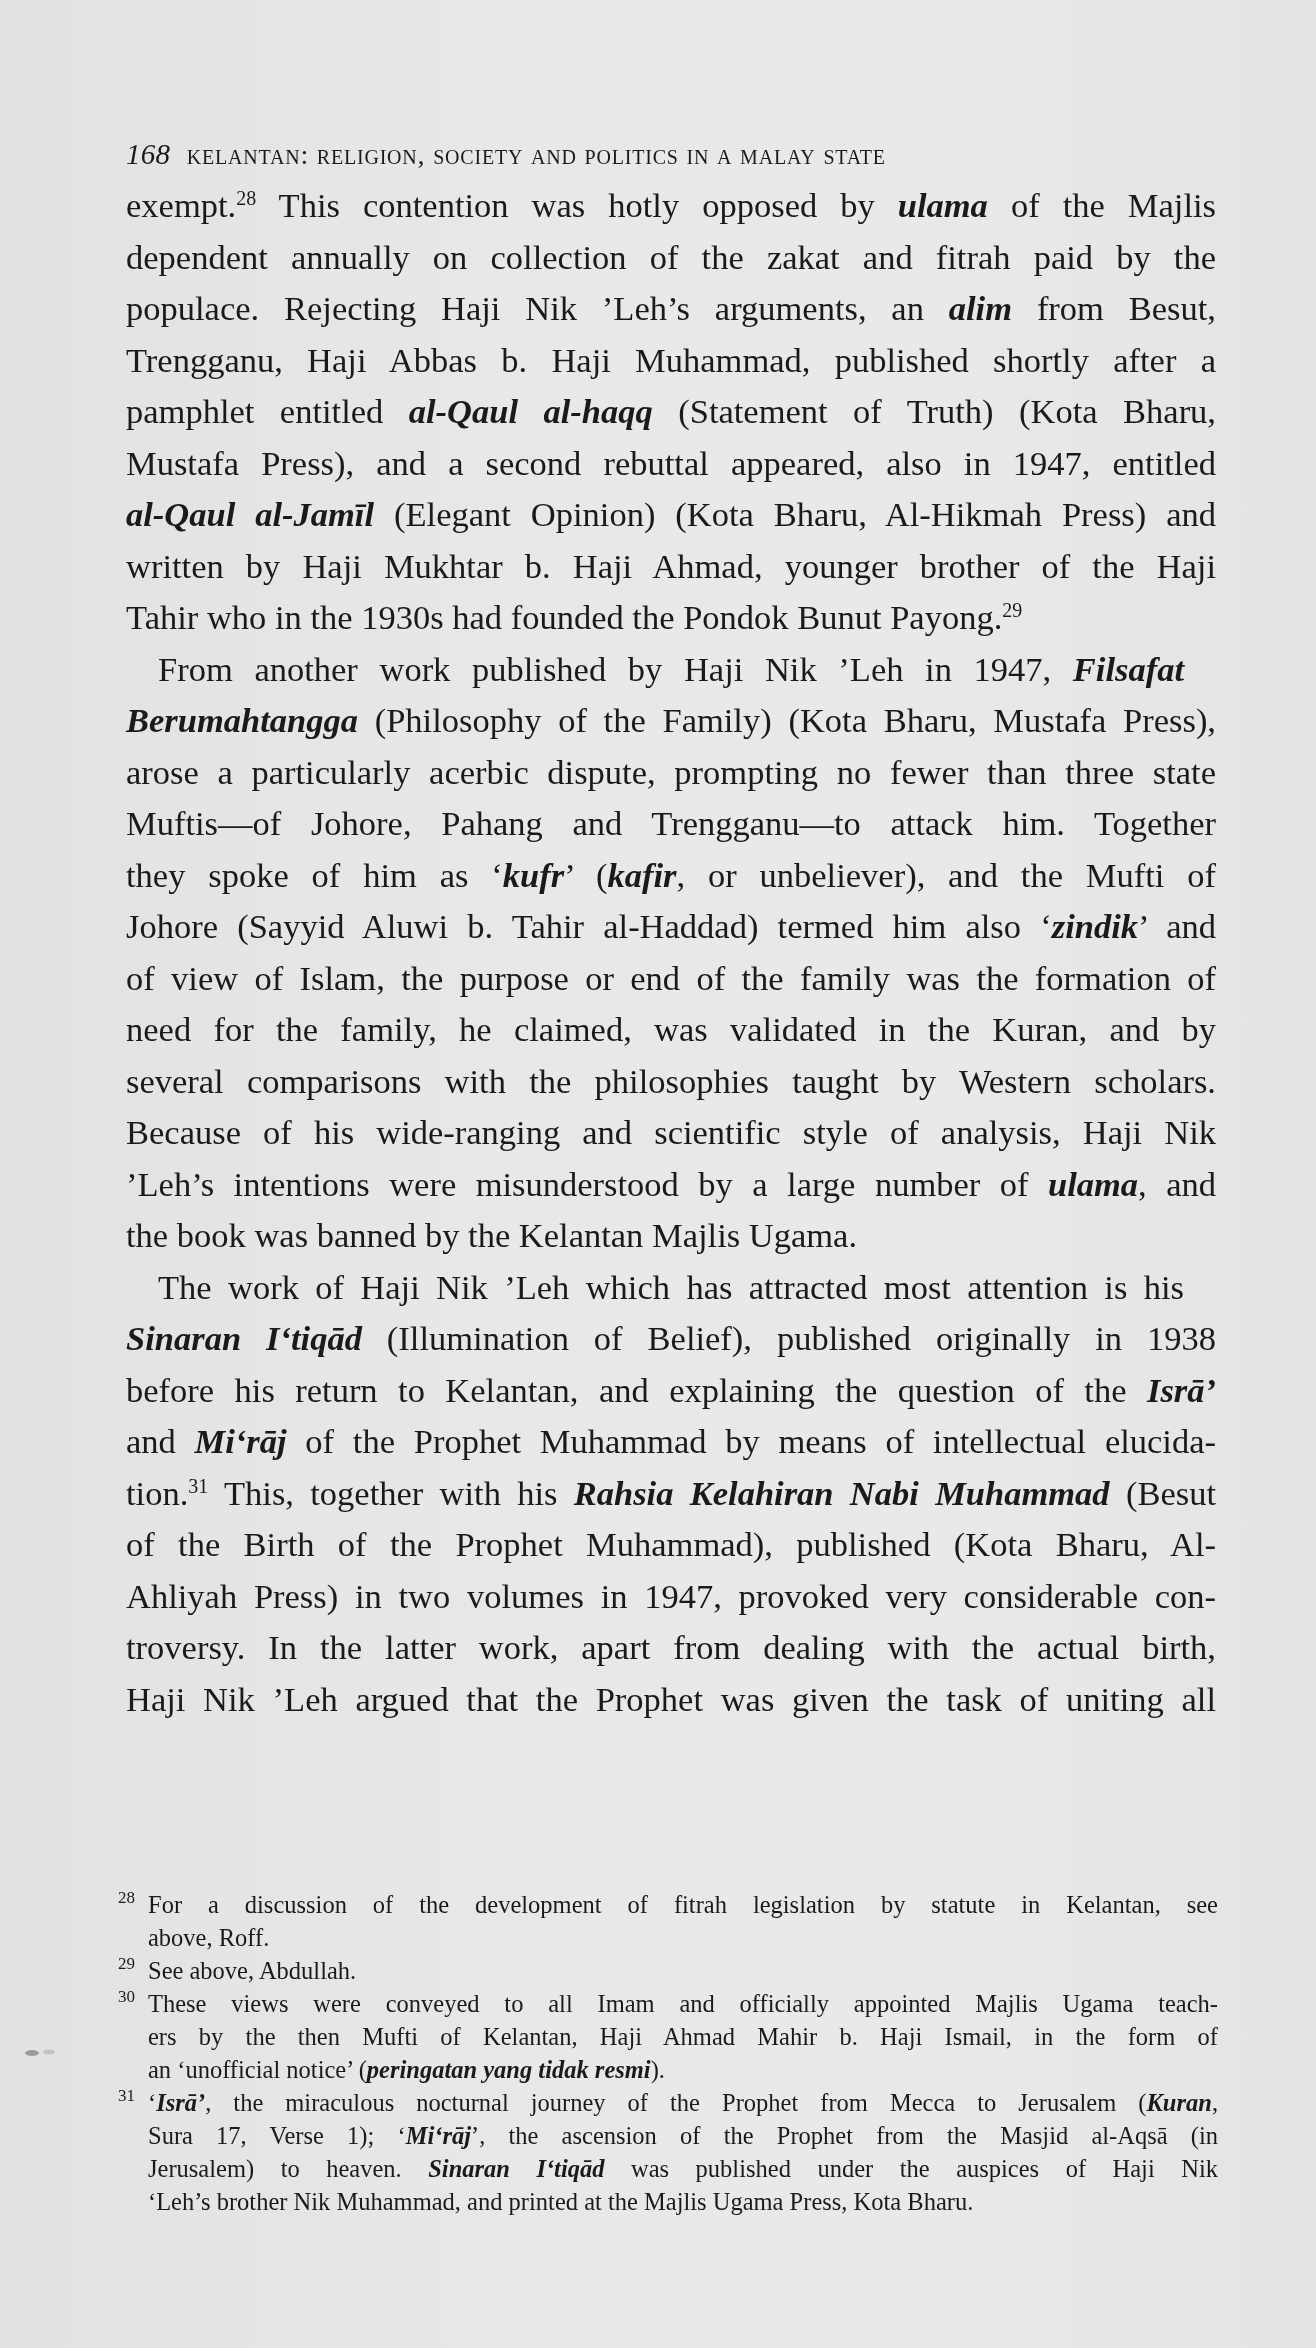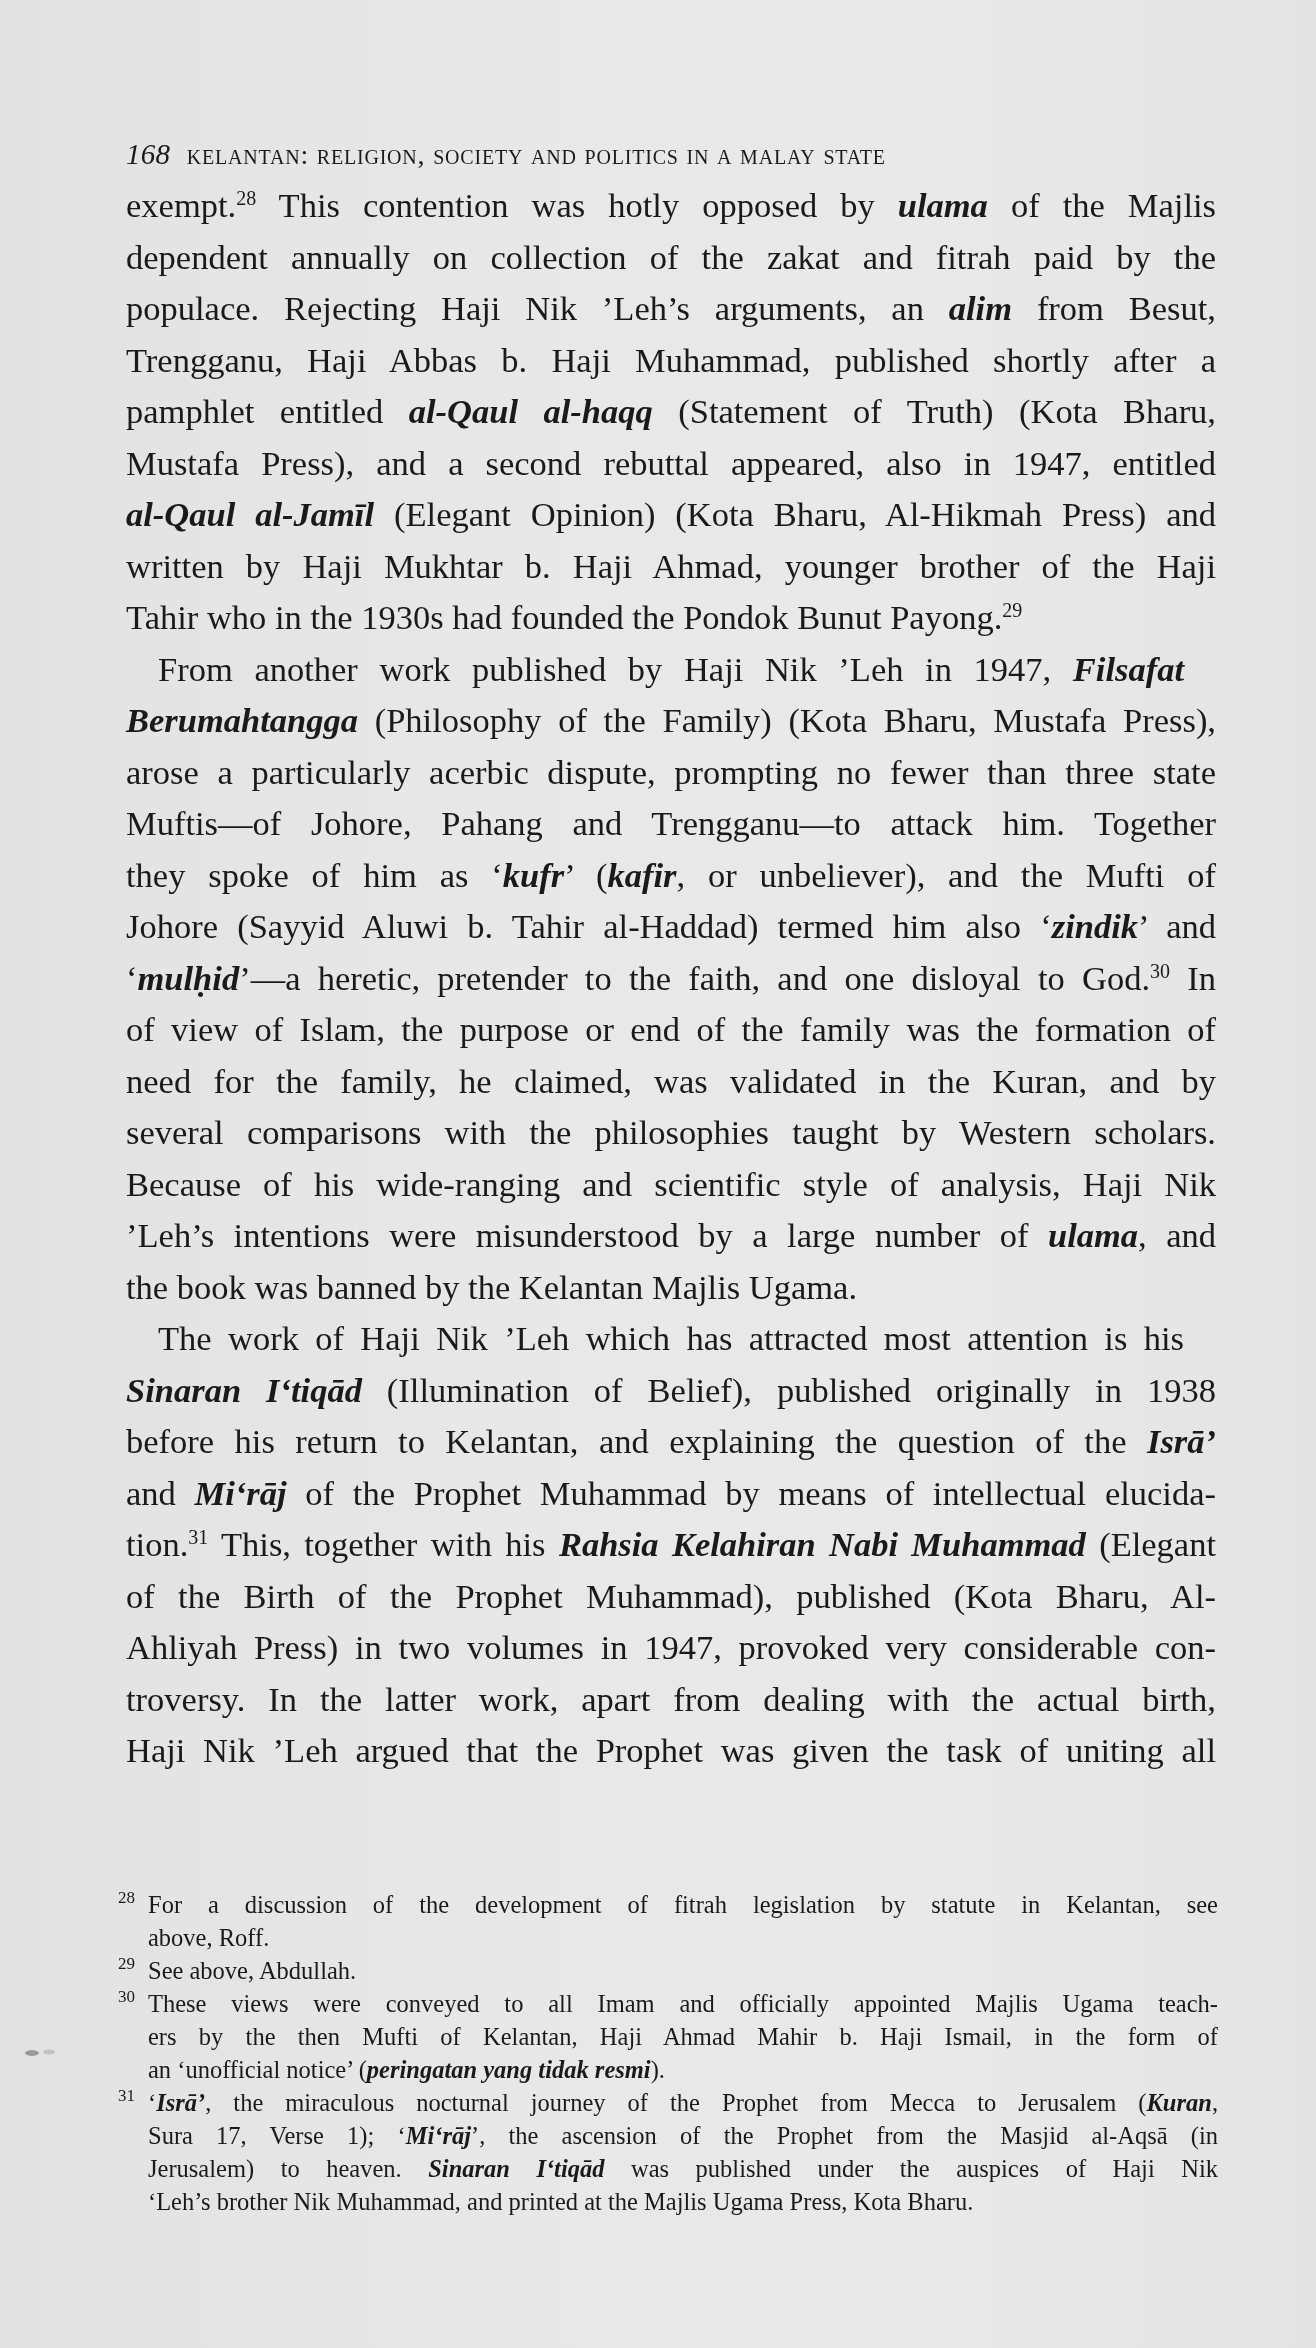--- a/index.html
+++ b/index.html
@@ -147,32 +147,31 @@
       <div class="line"><span class="jl"><span>Mustafa Press), and a second rebuttal appeared, also in 1947, entitled</span></span></div>
       <div class="line"><span class="jl"><i>al-Qaul al-Jamīl</i><span> (Elegant Opinion) (Kota Bharu, Al-Hikmah Press) and</span></span></div>
       <div class="line"><span class="jl"><span>written by Haji Mukhtar b. Haji Ahmad, younger brother of the Haji</span></span></div>
       <div class="line last"><span class="jl"><span>Tahir who in the 1930s had founded the Pondok Bunut Payong.</span><span class="sup">29</span></span></div>
       <div class="line indent"><span class="jl"><span>From another work published by Haji Nik ’Leh in 1947, </span><i>Filsafat</i></span></div>
       <div class="line"><span class="jl"><i>Berumahtangga</i><span> (Philosophy of the Family) (Kota Bharu, Mustafa Press),</span></span></div>
       <div class="line"><span class="jl"><span>arose a particularly acerbic dispute, prompting no fewer than three state</span></span></div>
       <div class="line"><span class="jl"><span>Muftis—of Johore, Pahang and Trengganu—to attack him. Together</span></span></div>
       <div class="line"><span class="jl"><span>they spoke of him as ‘</span><i>kufr</i><span>’ (</span><i>kafir</i><span>, or unbeliever), and the Mufti of</span></span></div>
       <div class="line"><span class="jl"><span>Johore (Sayyid Aluwi b. Tahir al-Haddad) termed him also ‘</span><i>zindik</i><span>’ and</span></span></div>
-      <div class="line"><span class="jl"><span>‘</span><i>mulḥid</i><span>’—a heretic, pretender to the faith, and one disloyal to God.</span><span class="sup">30</span><span> In</span></span></div>
       <div class="line"><span class="jl"><span>of view of Islam, the purpose or end of the family was the formation of</span></span></div>
       <div class="line"><span class="jl"><span>need for the family, he claimed, was validated in the Kuran, and by</span></span></div>
       <div class="line"><span class="jl"><span>several comparisons with the philosophies taught by Western scholars.</span></span></div>
       <div class="line"><span class="jl"><span>Because of his wide-ranging and scientific style of analysis, Haji Nik</span></span></div>
       <div class="line"><span class="jl"><span>’Leh’s intentions were misunderstood by a large number of </span><i>ulama</i><span>, and</span></span></div>
       <div class="line last"><span class="jl"><span>the book was banned by the Kelantan Majlis Ugama.</span></span></div>
       <div class="line indent"><span class="jl"><span>The work of Haji Nik ’Leh which has attracted most attention is his</span></span></div>
       <div class="line"><span class="jl"><i>Sinaran I‘tiqād</i><span> (Illumination of Belief), published originally in 1938</span></span></div>
       <div class="line"><span class="jl"><span>before his return to Kelantan, and explaining the question of the </span><i>Isrā’</i></span></div>
       <div class="line"><span class="jl"><span>and </span><i>Mi‘rāj</i><span> of the Prophet Muhammad by means of intellectual elucida-</span></span></div>
-      <div class="line"><span class="jl"><span>tion.</span><span class="sup">31</span><span> This, together with his </span><i>Rahsia Kelahiran Nabi Muhammad</i><span> (Elegant</span></span></div>
+      <div class="line"><span class="jl"><span>tion.</span><span class="sup">31</span><span> This, together with his </span><i>Rahsia Kelahiran Nabi Muhammad</i><span> (Besut</span></span></div>
       <div class="line"><span class="jl"><span>of the Birth of the Prophet Muhammad), published (Kota Bharu, Al-</span></span></div>
       <div class="line"><span class="jl"><span>Ahliyah Press) in two volumes in 1947, provoked very considerable con-</span></span></div>
       <div class="line"><span class="jl"><span>troversy. In the latter work, apart from dealing with the actual birth,</span></span></div>
       <div class="line"><span class="jl"><span>Haji Nik ’Leh argued that the Prophet was given the task of uniting all</span></span></div>
     </div>
 
   <div class="footnotes" id="footnotes">
       <div class="fn">
         <span class="num">28</span>
         <div class="fn-line"><span class="jl"><span>For a discussion of the development of fitrah legislation by statute in Kelantan, see</span></span></div>

